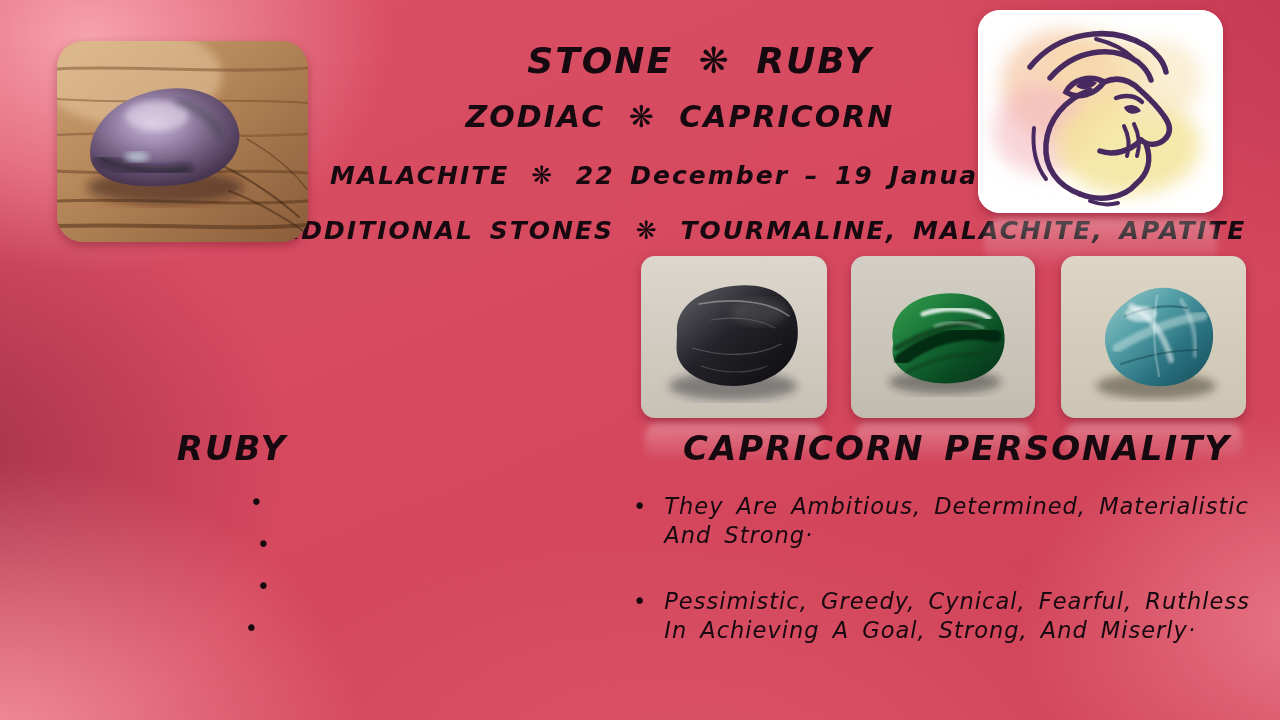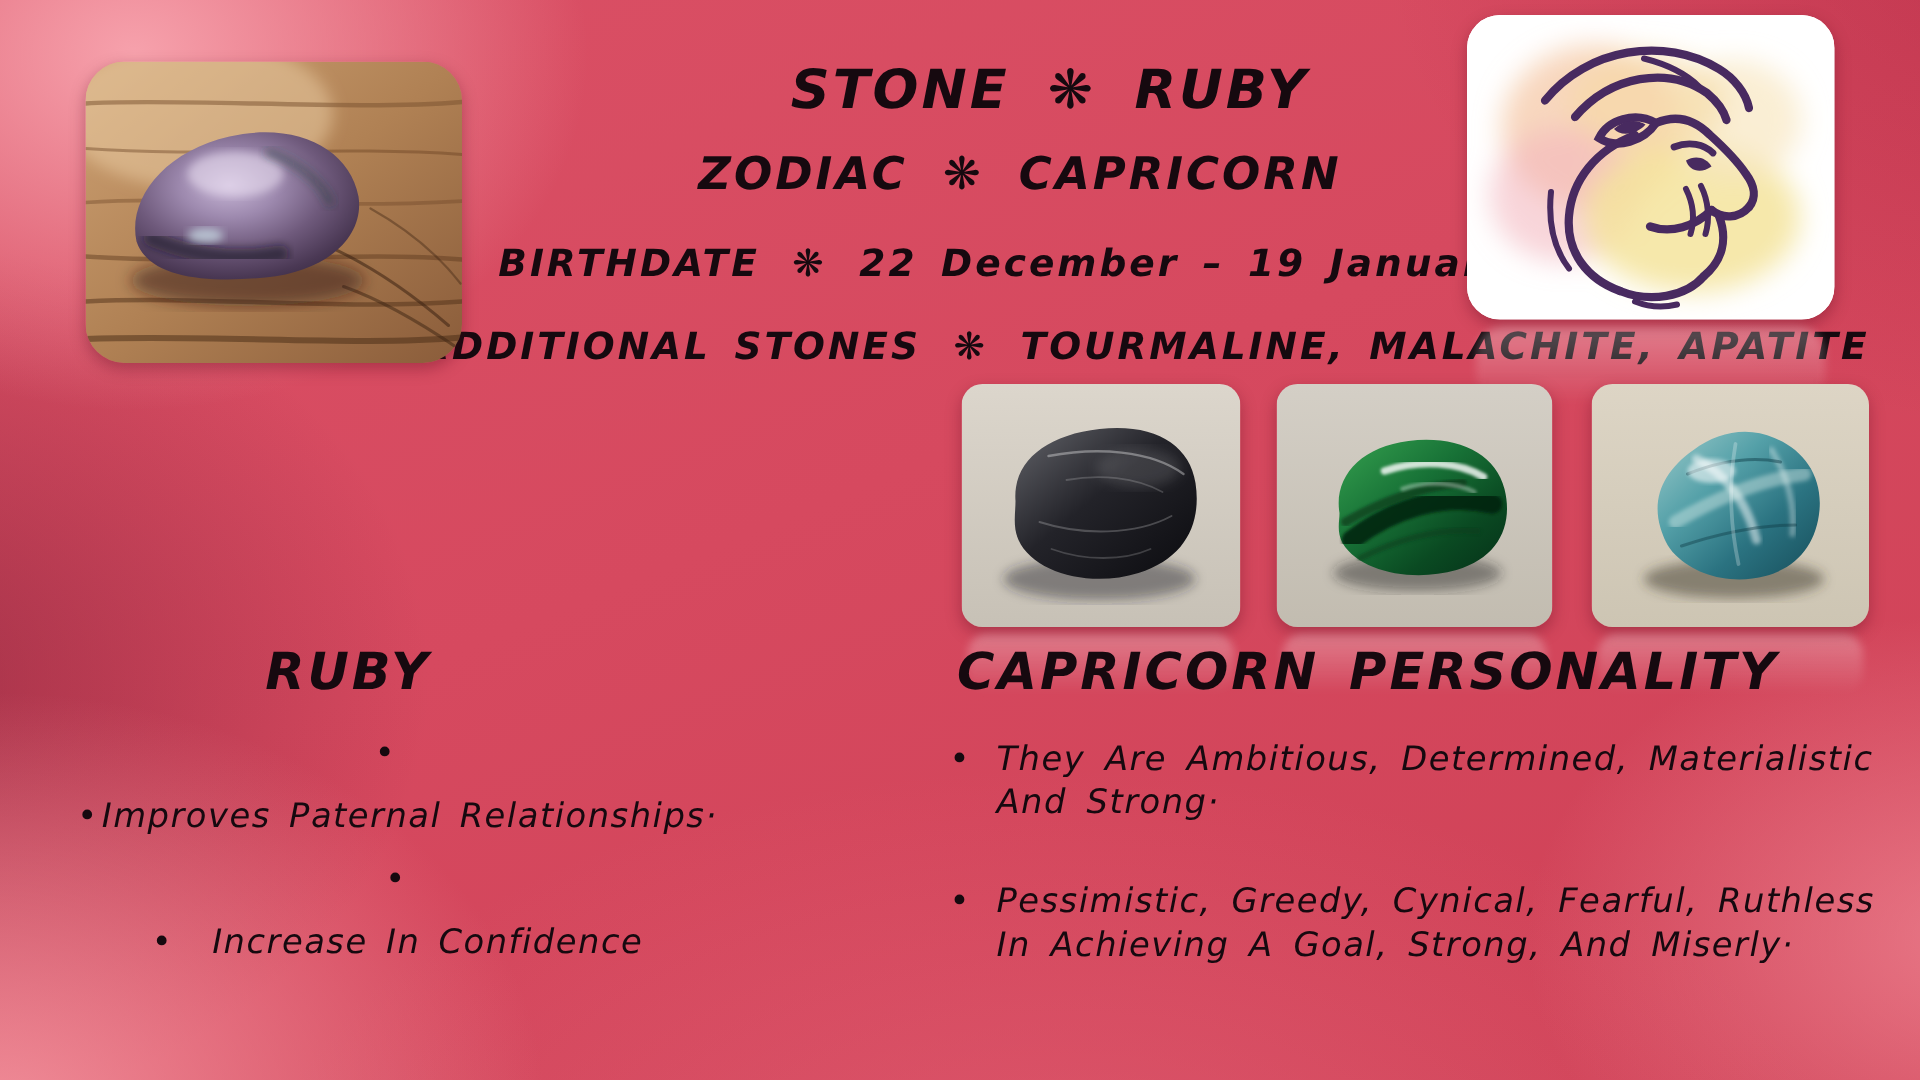--- a/index.html
+++ b/index.html
@@ -40,21 +40,21 @@
     border-radius:14px;filter:blur(3px);
   }
   #goat-refl{left:984px;top:217px;width:233px;height:52px;border-radius:20px;}
   #t-refl{left:645px;top:422px;width:178px;height:40px;}
   #m-refl{left:855px;top:422px;width:176px;height:40px;}
   #a-refl{left:1065px;top:422px;width:177px;height:40px;}
 
   
   .sec-title{font-weight:bold;font-size:34px;letter-spacing:2px;word-spacing:6px;text-align:center;white-space:nowrap;}
   #ruby-title{left:30px;top:428px;width:470px;transform:translateX(-33px);}
-  #cap-title{left:631px;top:428px;width:600px;transform:translateX(-19px);}
+  #cap-title{left:676px;top:428px;width:600px;transform:translateX(-19px);}
 
   ul.blist{list-style:none;margin:0;padding:0;}
   #ruby-list{left:20px;top:481px;width:490px;}
   #ruby-list li{height:42px;display:flex;justify-content:center;align-items:center;
     font-size:22.5px;letter-spacing:1px;word-spacing:4px;white-space:nowrap;}
   #ruby-list li .mk{font-style:normal;}
   #ruby-list li:nth-child(1) .mk{margin-right:16px;}
   #ruby-list li:nth-child(2) .mk{margin-right:2px;}
   #ruby-list li:nth-child(3) .mk{margin-right:2px;}
   #ruby-list li:nth-child(4) .mk{margin-right:26px;}
@@ -73,21 +73,21 @@
     <span>STONE</span>
     <span class="sep">❋</span>
     <span>RUBY</span>
   </div>
   <div class="abs hline ink" id="hl2">
     <span>ZODIAC</span>
     <span class="sep">❋</span>
     <span>CAPRICORN</span>
   </div>
   <div class="abs hline ink" id="hl3">
-    <span>BIRTHDATE</span>
+    <span>MALACHITE</span>
     <span class="sep">❋</span>
     <span>22 December – 19 January</span>
   </div>
   <div class="abs hline ink" id="hl4">
     <span>ADDITIONAL STONES</span>
     <span class="sep">❋</span>
     <span>TOURMALINE, MALACHITE, APATITE</span>
   </div>
 
   <div class="abs reflection" id="goat-refl"></div>
@@ -273,28 +273,26 @@
     </svg>
   </div>
 
   <div class="abs sec-title ink" id="ruby-title">RUBY</div>
   <ul class="abs blist ink" id="ruby-list">
     <li>
       <span class="mk">•</span>
     </li>
     <li>
       <span class="mk">•</span>
-      <span>Improves Paternal Relationships·</span>
-    </li>
-    <li>
-      <span class="mk">•</span>
-    </li>
-    <li>
-      <span class="mk">•</span>
-      <span>Increase In Confidence</span>
+    </li>
+    <li>
+      <span class="mk">•</span>
+    </li>
+    <li>
+      <span class="mk">•</span>
     </li>
   </ul>
 
   <div class="abs sec-title ink" id="cap-title">CAPRICORN PERSONALITY</div>
   <ul class="abs blist ink" id="cap-list">
     <li>
       <span class="mk">•</span>
       <span>They Are Ambitious, Determined, Materialistic And Strong·</span>
     </li>
     <li>

